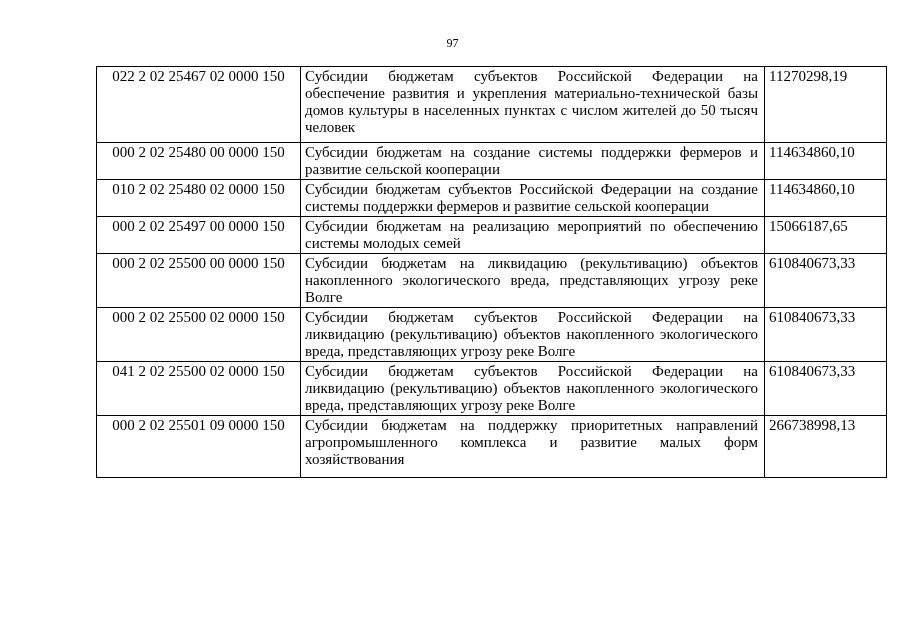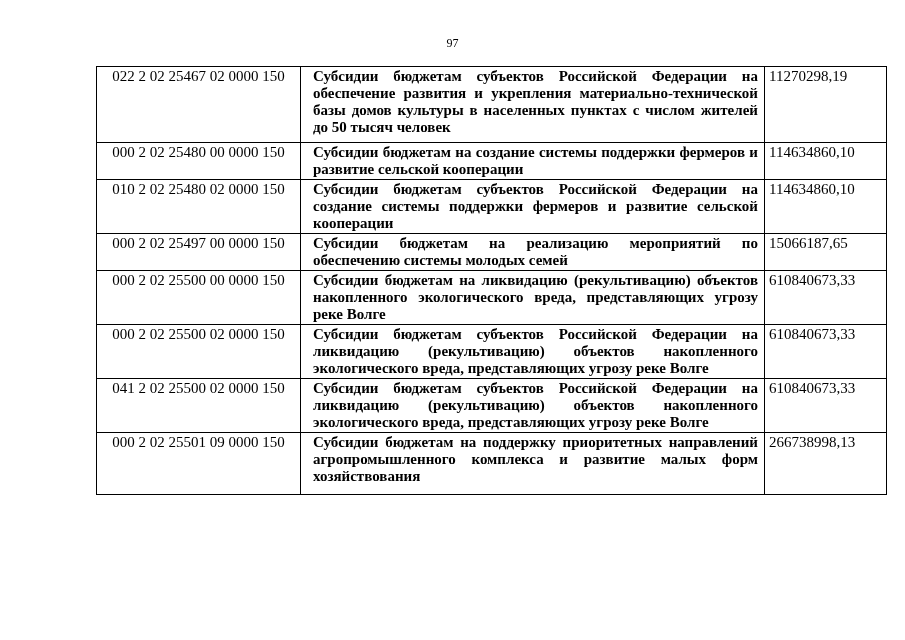--- a/index.html
+++ b/index.html
@@ -43,23 +43,22 @@
     vertical-align: top;
     padding: 1px 4px 1px 4px;
   }
   td.code-cell {
     text-align: center;
     padding-left: 2px;
     padding-right: 2px;
   }
   td.description-cell {
     text-align: justify;
-    padding-left: 12px;
+    padding-left: 4px;
     padding-right: 6px;
-    font-weight: bold;
   }
   td.amount-cell {
     text-align: left;
   }
   tr:last-child td {
     padding-bottom: 9px;
   }
   tr:first-child td {
     padding-bottom: 6px;
   }

